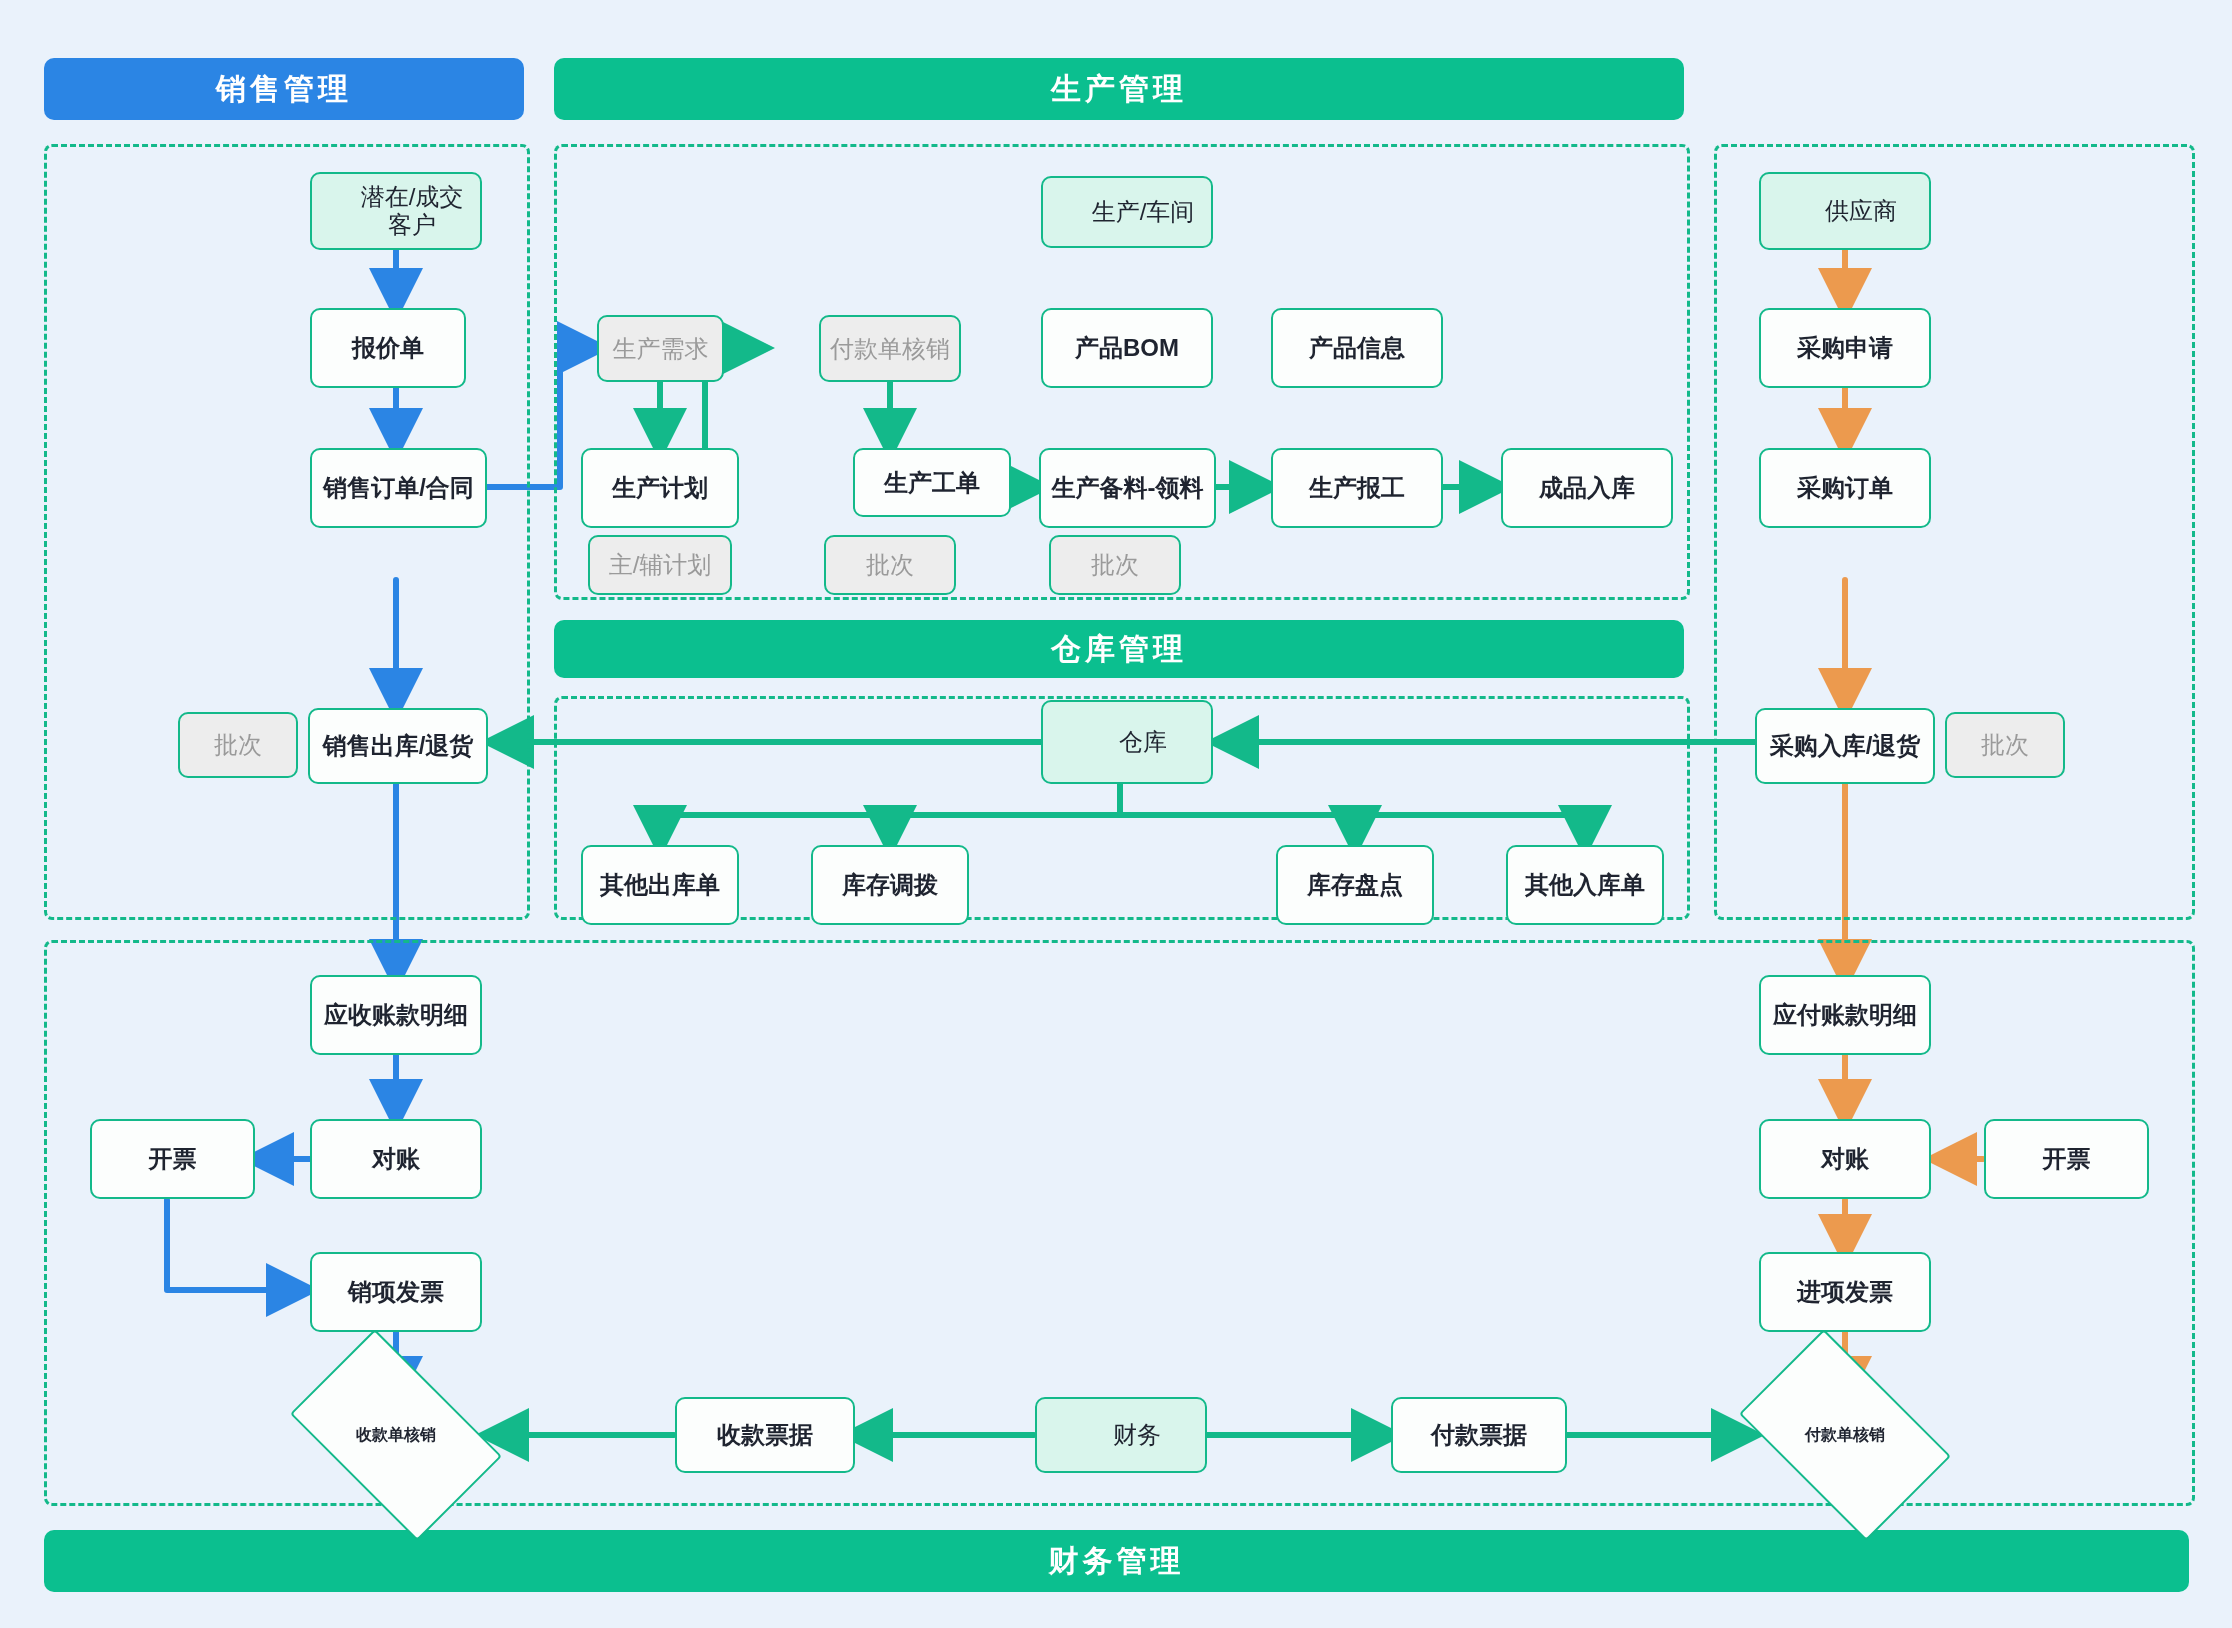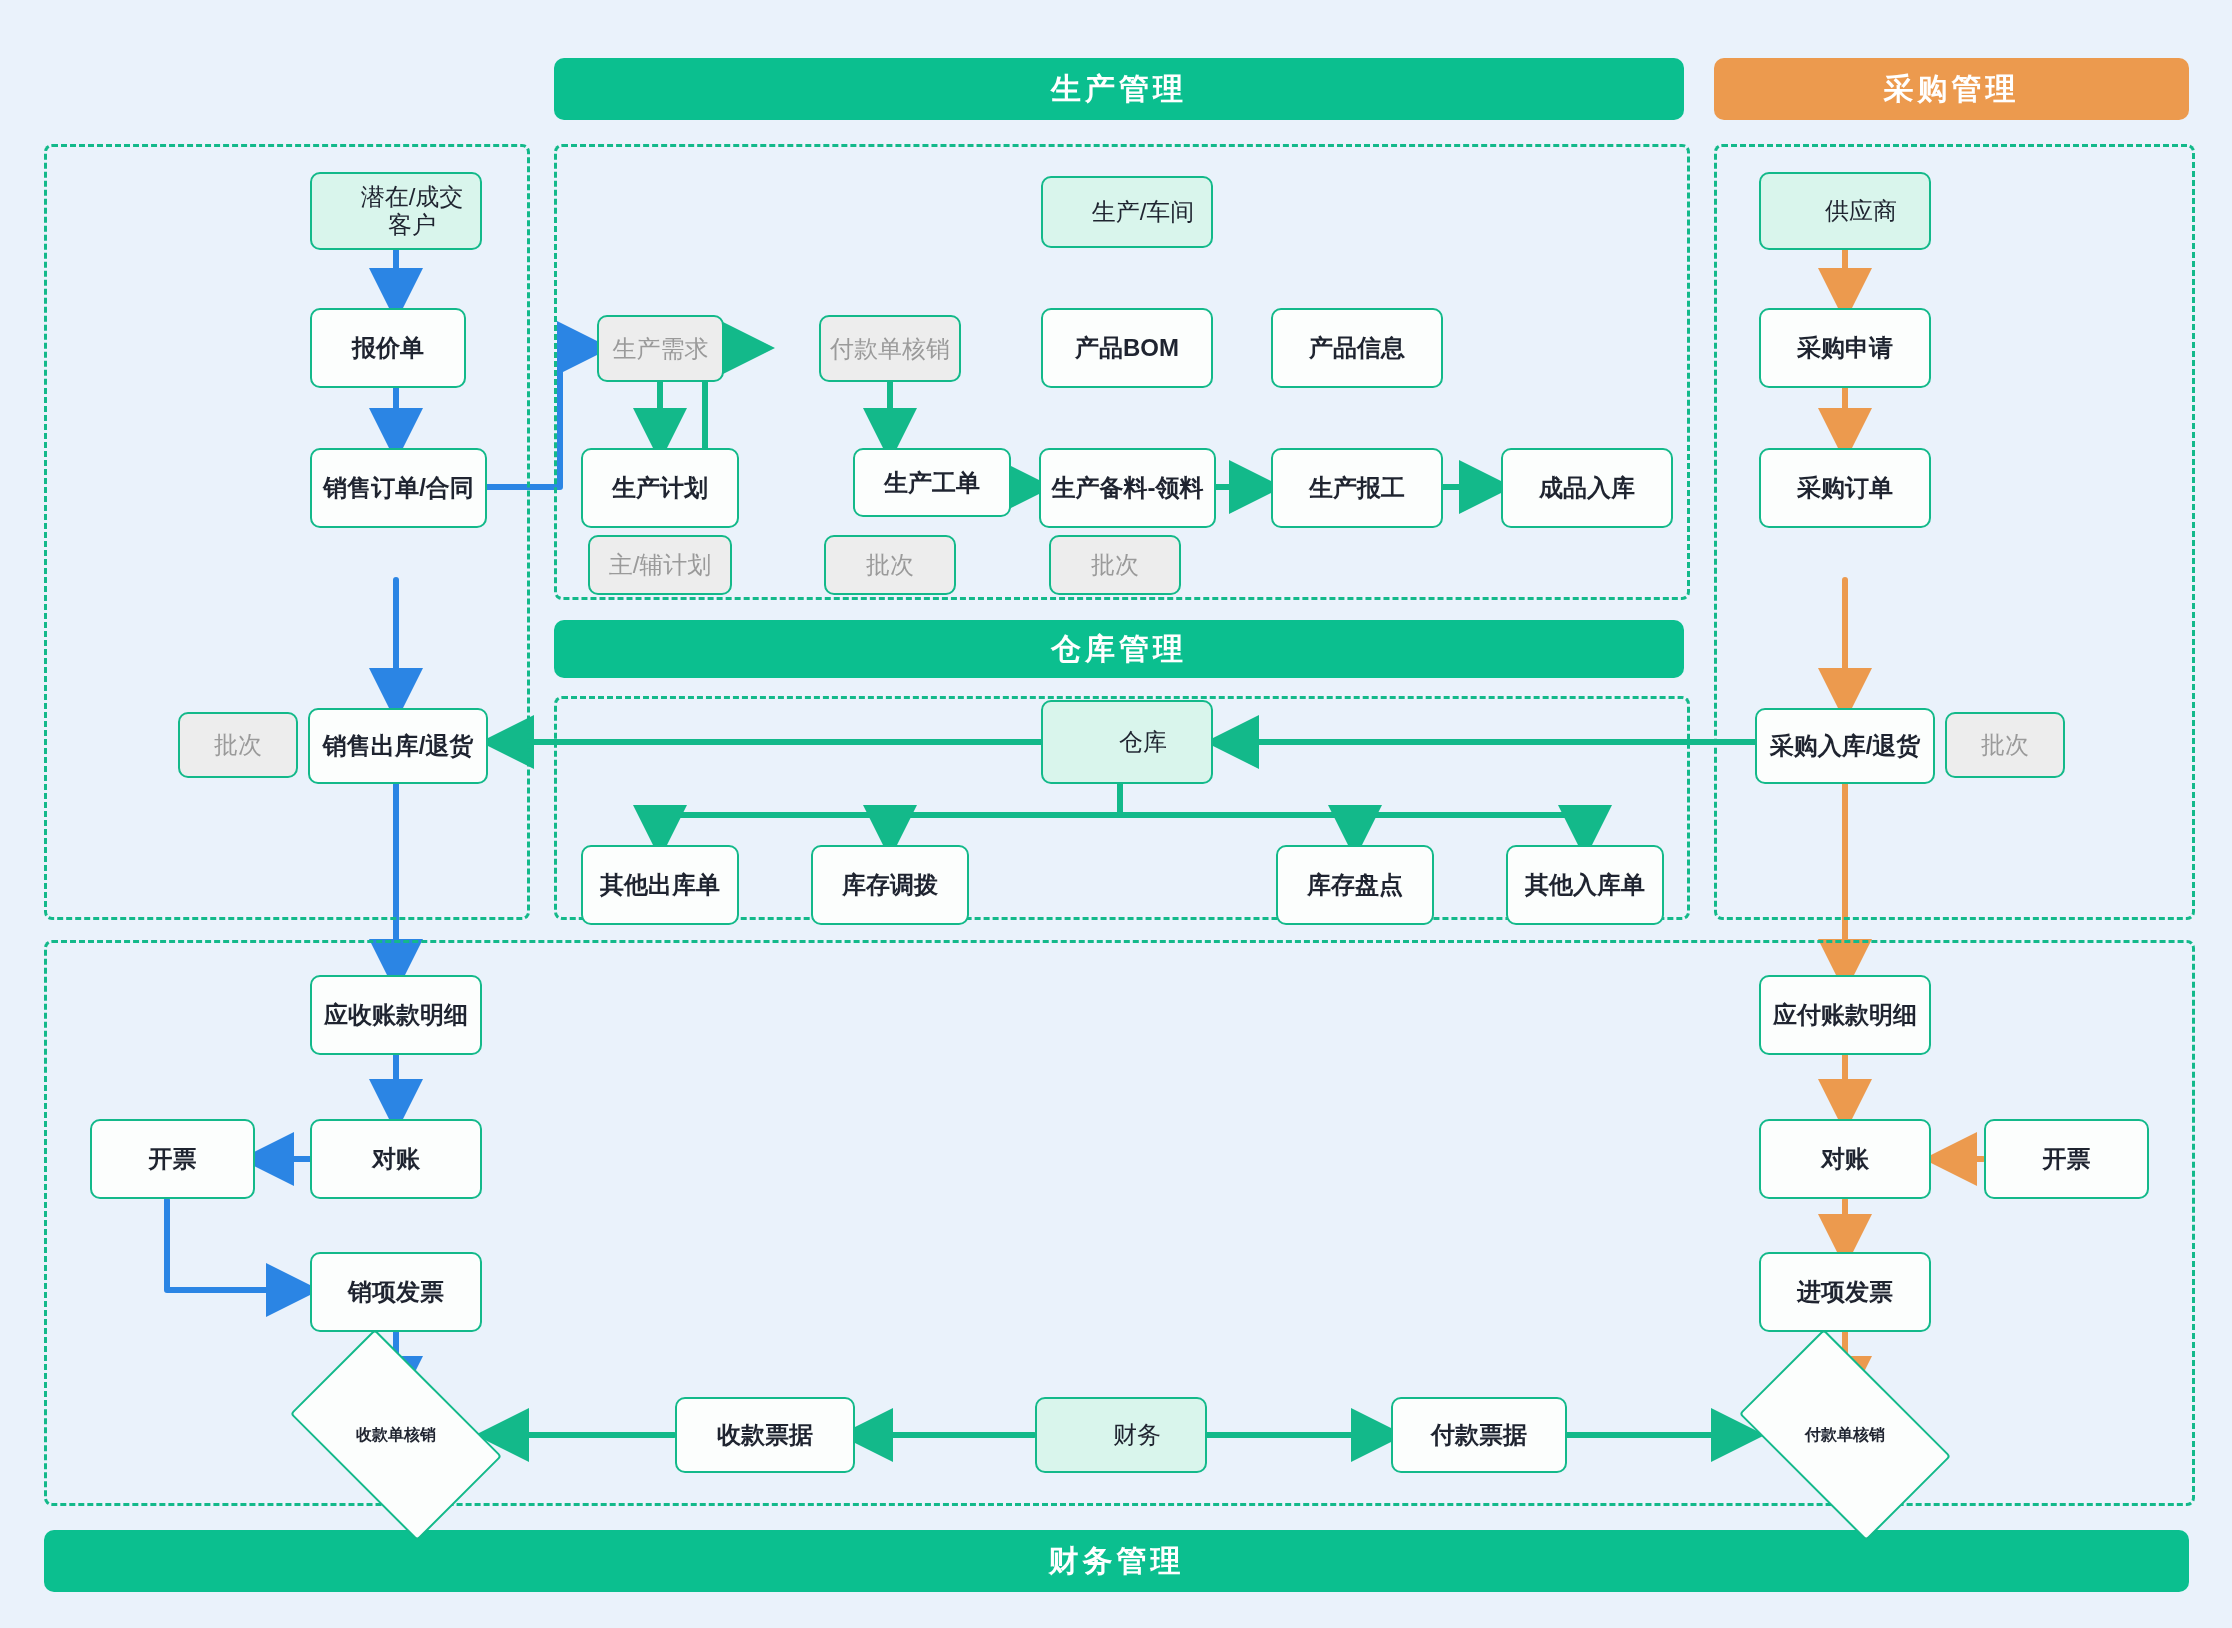--- a/index.html
+++ b/index.html
@@ -85,22 +85,22 @@
       <path d="M1207,1435 L1390,1435" stroke="#13b98a" marker-end="url(#ag)"></path>
       <path d="M1566,1435 L1750,1435" stroke="#13b98a" marker-end="url(#ag)"></path>
 
       <path d="M1845,1055 L1845,1118" stroke="#ec9a4e" marker-end="url(#ao)"></path>
       <path d="M1983,1159 L1938,1159" stroke="#ec9a4e" marker-end="url(#ao)"></path>
       <path d="M1845,1200 L1845,1253" stroke="#ec9a4e" marker-end="url(#ao)"></path>
       <path d="M1845,1332 L1845,1395" stroke="#ec9a4e" marker-end="url(#ao)"></path>
     </g>
   </svg>
 
+  <div class="banner blue" style="left:44px;top:58px;width:480px;height:62px;">销售管理</div>
   <div class="banner green" style="left:554px;top:58px;width:1130px;height:62px;">生产管理</div>
-  <div class="banner orange" style="left:1714px;top:58px;width:475px;height:62px;">采购管理</div>
   <div class="banner green" style="left:554px;top:620px;width:1130px;height:58px;">仓库管理</div>
   <div class="banner green" style="left:44px;top:1530px;width:2145px;height:62px;">财务管理</div>
 
   <div class="dashbox" style="left:44px;top:144px;width:480px;height:770px;"></div>
   <div class="dashbox" style="left:554px;top:144px;width:1130px;height:450px;"></div>
   <div class="dashbox" style="left:1714px;top:144px;width:475px;height:770px;"></div>
   <div class="dashbox" style="left:554px;top:696px;width:1130px;height:218px;"></div>
   <div class="dashbox" style="left:44px;top:940px;width:2145px;height:560px;"></div>
 
   <div class="node tint" style="left:310px;top:172px;width:172px;height:78px;">潜在/成交客户</div>

